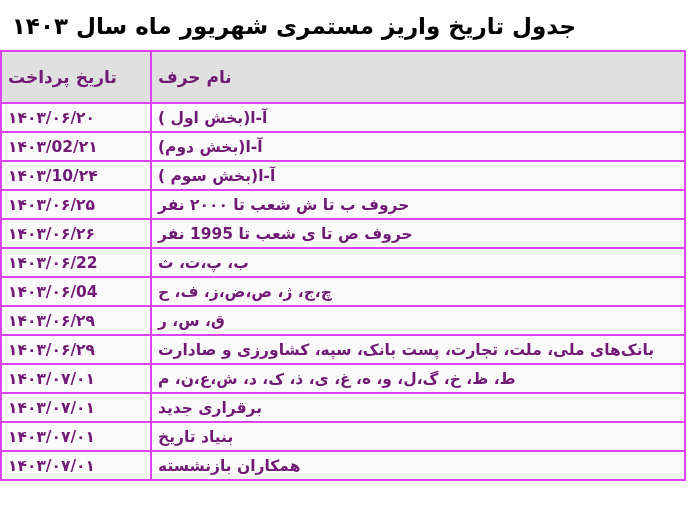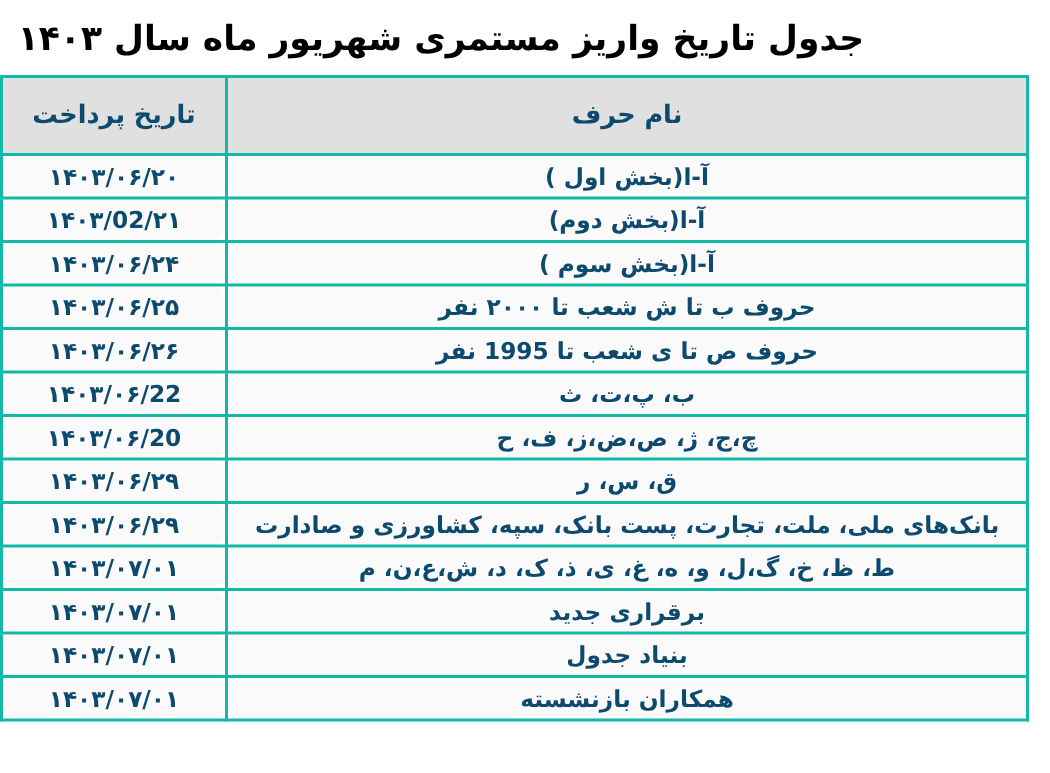--- a/index.html
+++ b/index.html
@@ -29,26 +29,26 @@
   table.pay-table {
     direction: rtl;
     border-collapse: collapse;
     table-layout: fixed;
     width: 684px;
     margin: 0 auto;
     background: #ffffff;
   }
   table.pay-table th,
   table.pay-table td {
-    border: 2px solid #14b8a6;
+    border: 2px solid #d946ef;
     font-weight: 700;
-    text-align: center;
+    text-align: left;
     vertical-align: middle;
     padding: 1px 6px;
-    color: #0c4a6e;
+    color: #701a75;
     overflow: hidden;
     white-space: nowrap;
   }
   table.pay-table th {
     background: #e0e0e0;
     height: 48px;
     font-size: 17px;
   }
   table.pay-table td {
     background: #fafafa;
@@ -84,56 +84,56 @@
         <tr>
           <td class="name-cell">آ-ا(بخش اول )</td>
           <td class="date-cell">۱۴۰۳/۰۶/۲۰</td>
         </tr>
         <tr>
           <td class="name-cell">آ-ا(بخش دوم)</td>
           <td class="date-cell">۱۴۰۳/02/۲۱</td>
         </tr>
         <tr>
           <td class="name-cell">آ-ا(بخش سوم )</td>
-          <td class="date-cell">۱۴۰۳/۰۶/۲۴</td>
+          <td class="date-cell">۱۴۰۳/10/۲۴</td>
         </tr>
         <tr>
           <td class="name-cell">حروف ب تا ش شعب تا ۲۰۰۰ نفر</td>
           <td class="date-cell">۱۴۰۳/۰۶/۲۵</td>
         </tr>
         <tr>
           <td class="name-cell">حروف ص تا ی  شعب تا 1995 نفر</td>
           <td class="date-cell">۱۴۰۳/۰۶/۲۶</td>
         </tr>
         <tr>
           <td class="name-cell">ب، پ،ت، ث</td>
           <td class="date-cell">۱۴۰۳/۰۶/22</td>
         </tr>
         <tr>
           <td class="name-cell">چ،ج، ژ، ص،ض،ز، ف، ح</td>
-          <td class="date-cell">۱۴۰۳/۰۶/20</td>
+          <td class="date-cell">۱۴۰۳/۰۶/04</td>
         </tr>
         <tr>
           <td class="name-cell">ق، س، ر</td>
           <td class="date-cell">۱۴۰۳/۰۶/۲۹</td>
         </tr>
         <tr>
           <td class="name-cell">بانک‌های ملی، ملت، تجارت، پست بانک، سپه، کشاورزی و صادارت</td>
           <td class="date-cell">۱۴۰۳/۰۶/۲۹</td>
         </tr>
         <tr>
           <td class="name-cell">ط، ظ، خ، گ،ل، و، ه، غ، ی، ذ، ک، د، ش،ع،ن، م</td>
           <td class="date-cell">۱۴۰۳/۰۷/۰۱</td>
         </tr>
         <tr>
           <td class="name-cell">برقراری جدید</td>
           <td class="date-cell">۱۴۰۳/۰۷/۰۱</td>
         </tr>
         <tr>
-          <td class="name-cell">بنیاد جدول</td>
+          <td class="name-cell">بنیاد تاریخ</td>
           <td class="date-cell">۱۴۰۳/۰۷/۰۱</td>
         </tr>
         <tr>
           <td class="name-cell">همکاران بازنشسته</td>
           <td class="date-cell">۱۴۰۳/۰۷/۰۱</td>
         </tr>
       </tbody>
   </table>
 </div>
 

